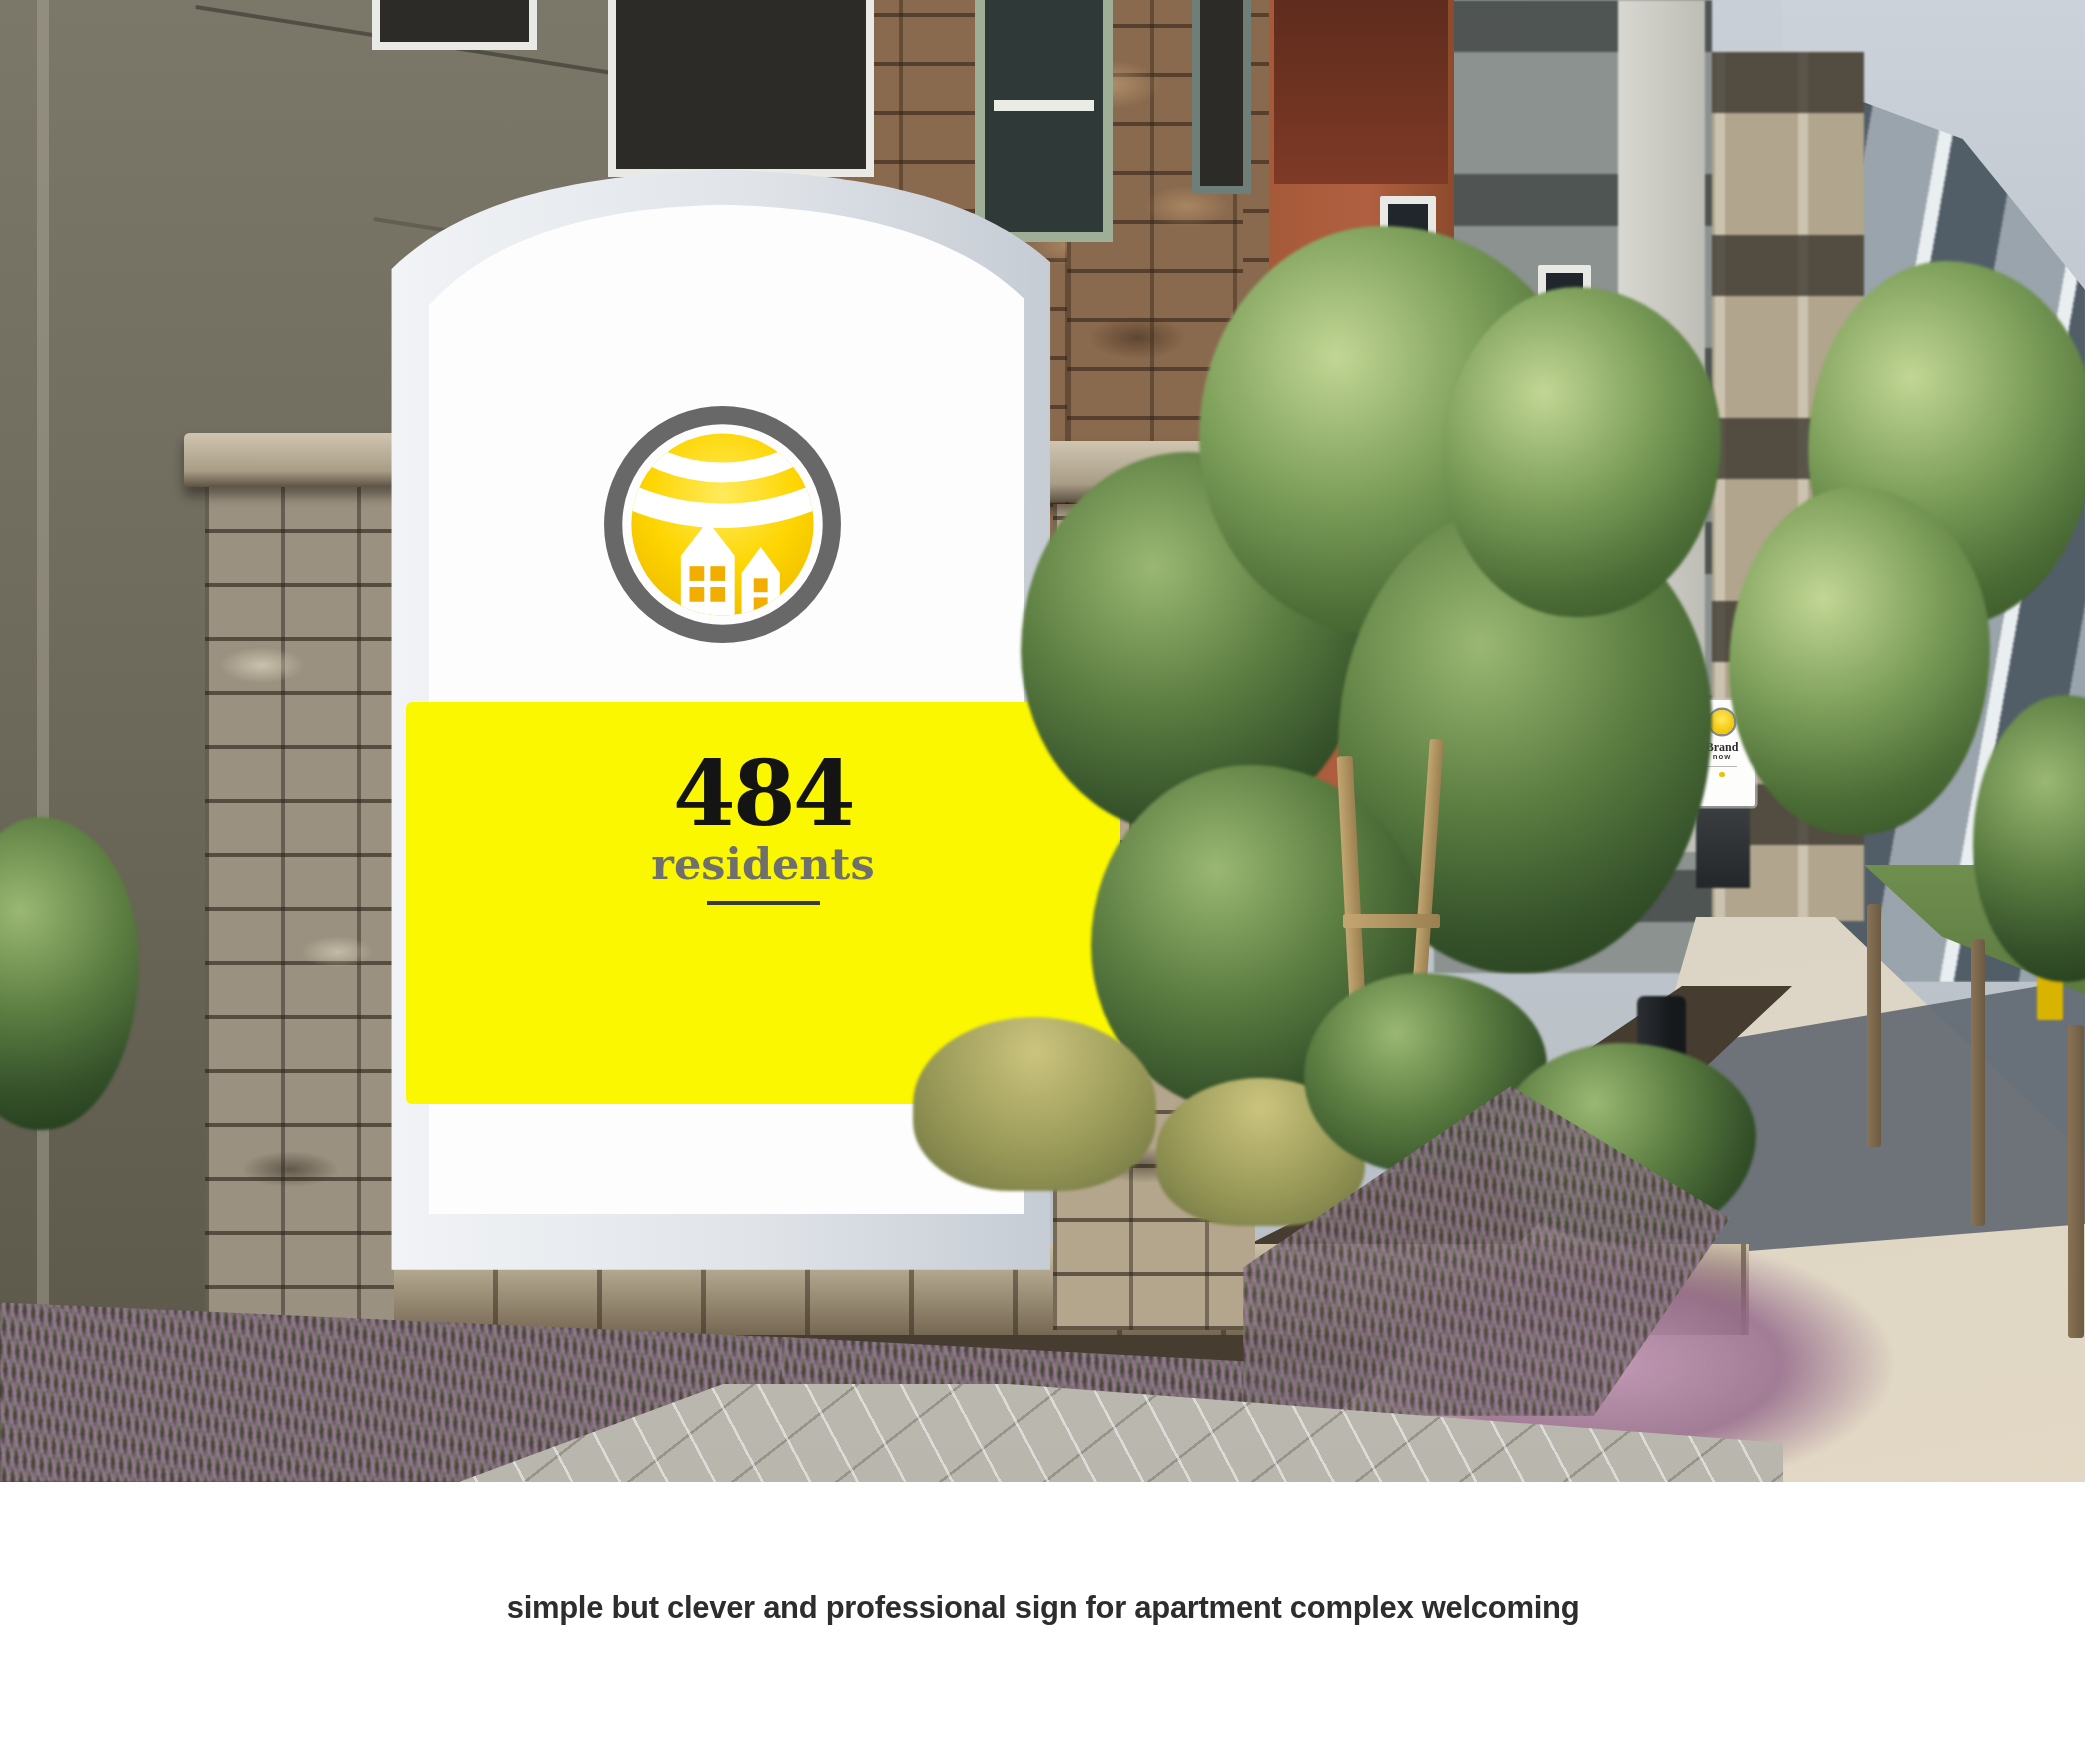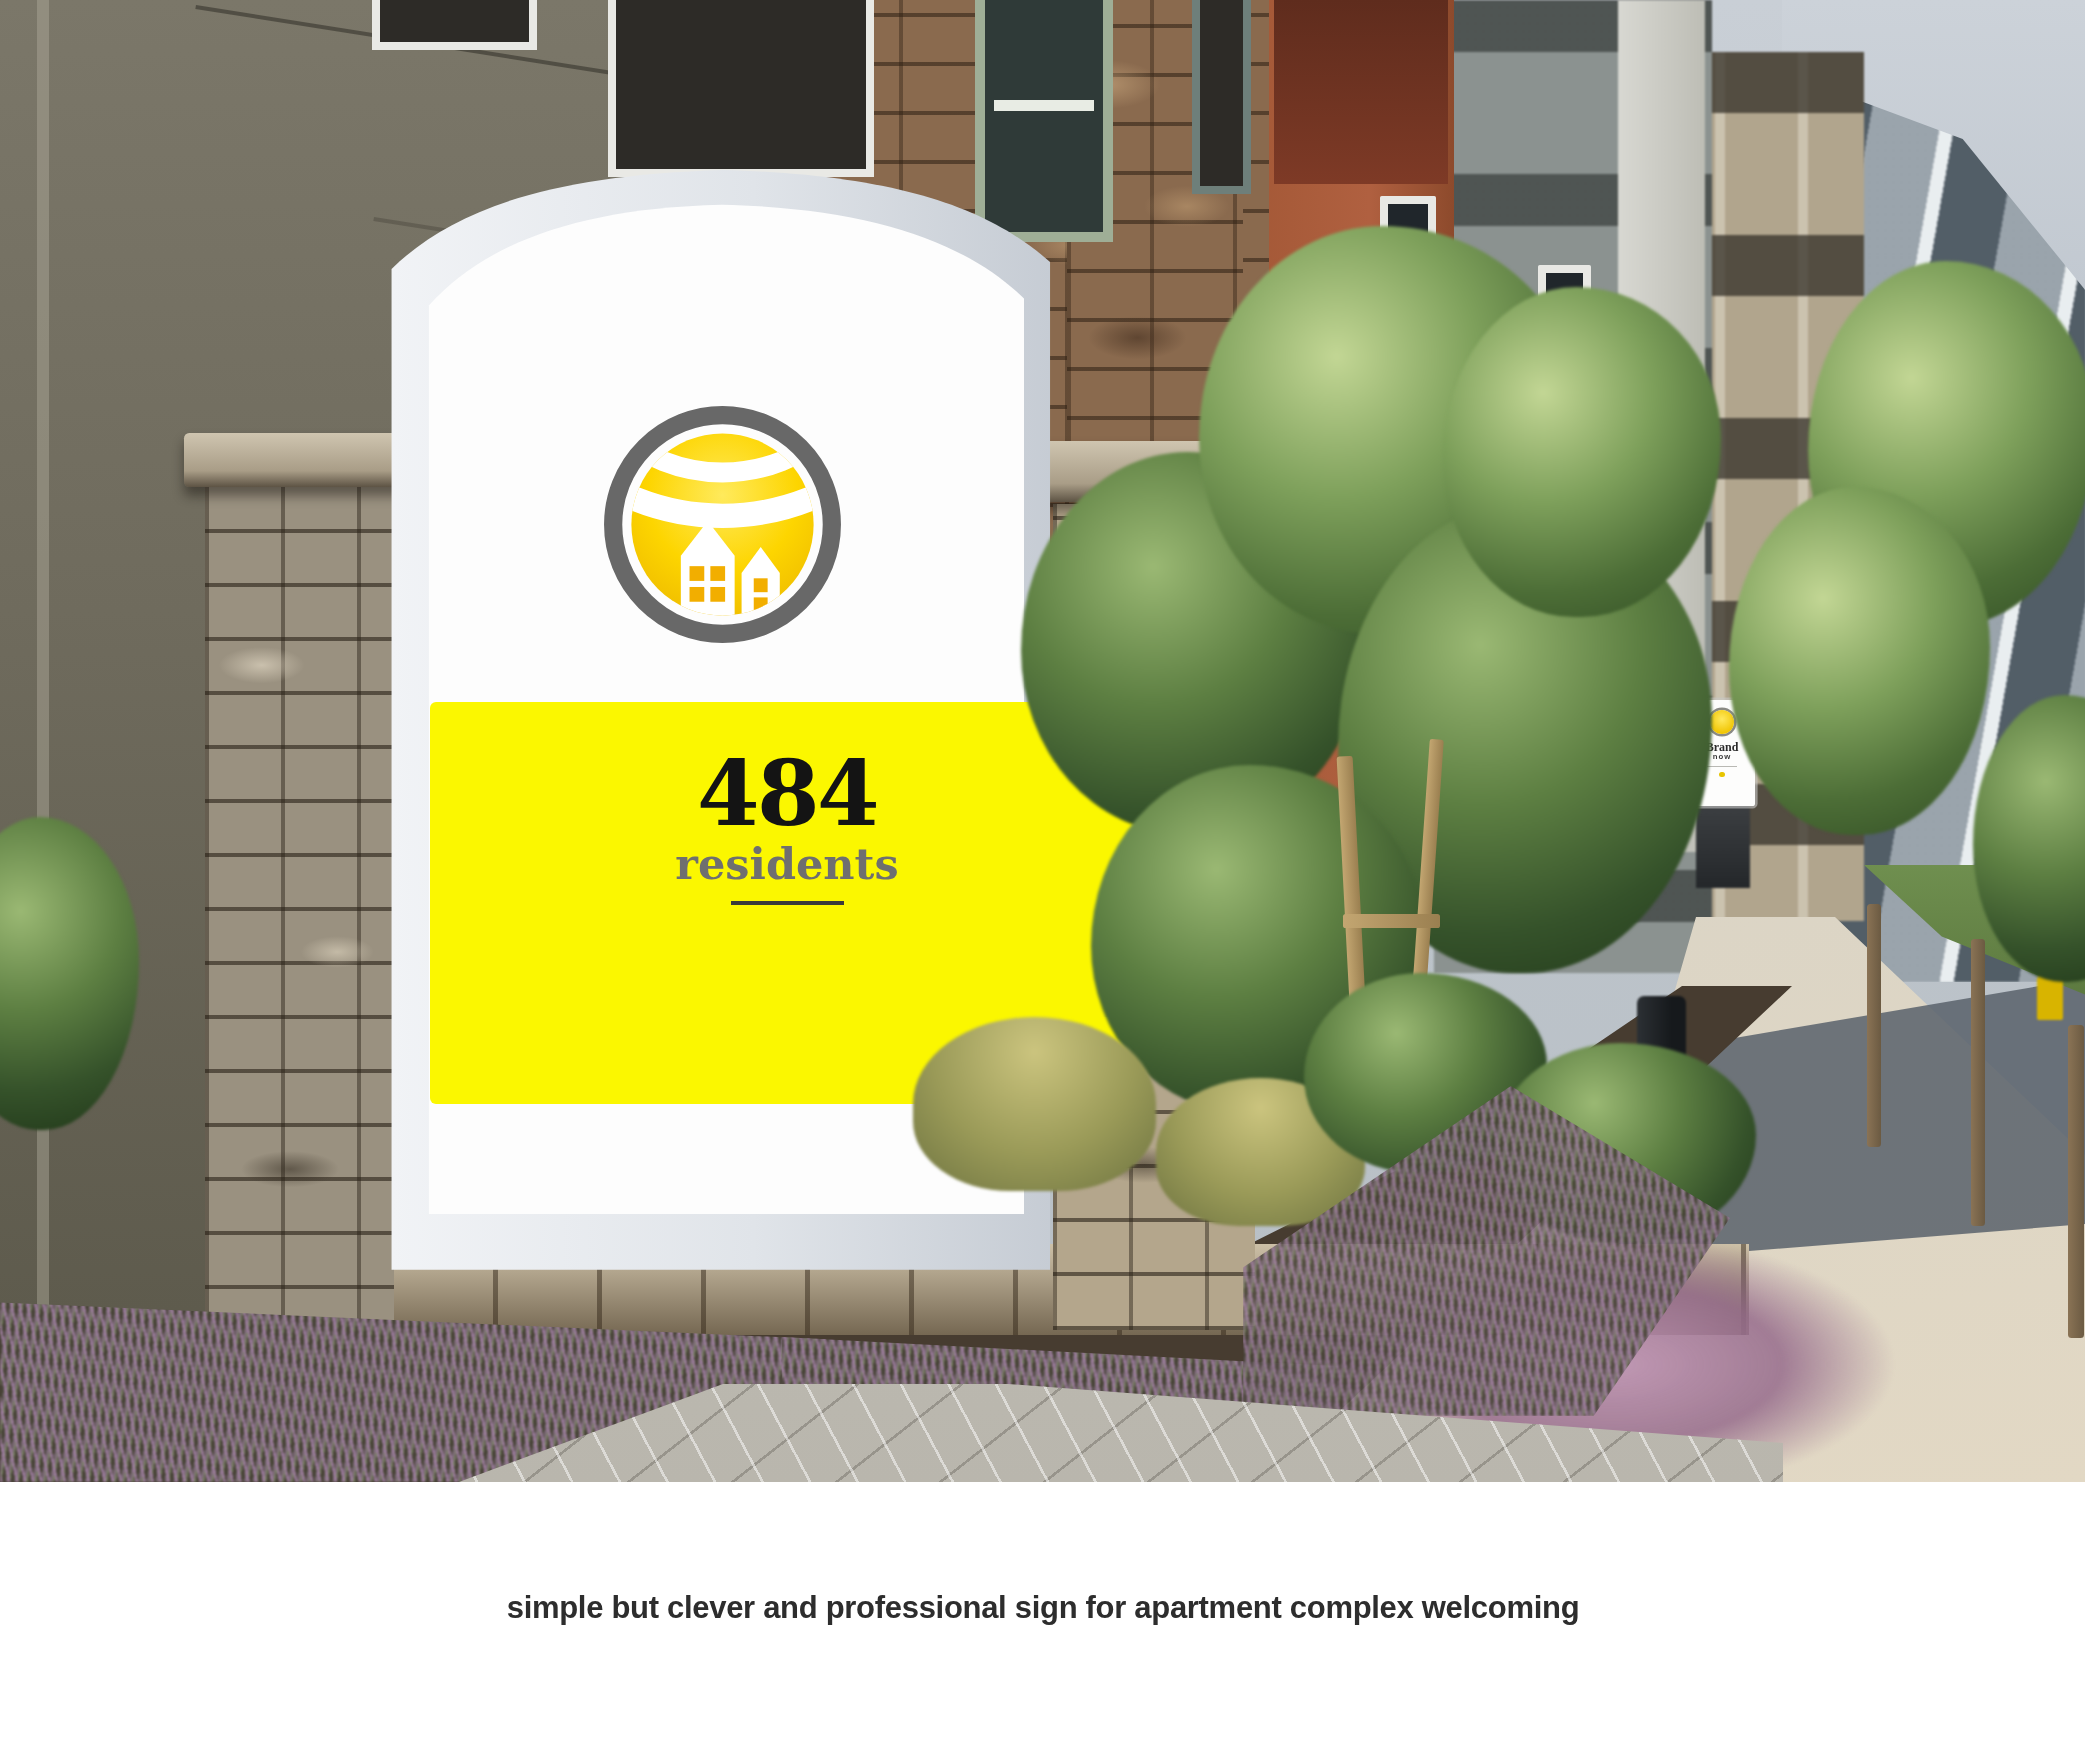--- a/index.html
+++ b/index.html
@@ -103,21 +103,21 @@
   .dsign .t1{font-family:"Liberation Serif",serif;font-weight:bold;font-size:12px;color:#2c2c2c;margin-top:7px;line-height:12px;}
   .dsign .t2{font-family:"Liberation Sans",sans-serif;font-weight:bold;font-size:7.8px;letter-spacing:0.9px;color:#3a3a3a;line-height:8.7px;}
   .dsign .bar{width:29.5px;height:1.7px;background:#b9b9b4;margin-top:3.5px;}
   .dsign .dot{width:5.2px;height:5.2px;border-radius:50%;background:#e8c500;margin-top:4.3px;}
   .dsign-base{left:1696px;top:805px;width:54px;height:83px;background:linear-gradient(180deg,#3c3f42,#24272a);filter:blur(0.9px);}
   .bollard{left:1637px;top:996px;width:49px;height:243px;border-radius:7px;
       background:linear-gradient(90deg,#2c3034,#16191c 70%);filter:blur(0.9px);}
   .hydrant{left:2037px;top:973px;width:26px;height:47px;border-radius:7px 7px 2.6px 2.6px;background:#d8b400;filter:blur(0.9px);}
   
   #sign-svg{left:374px;top:156px;}
-  #sign-panel{left:430px;top:702px;width:714px;height:402px;background:#FBF700;
+  #sign-panel{left:406px;top:702px;width:714px;height:402px;background:#FBF700;
       display:flex;flex-direction:column;align-items:center;padding-top:50px;box-sizing:border-box;border-radius:6px;}
   .addr{font-family:"DejaVu Serif","Liberation Serif",serif;font-weight:bold;color:#141414;
       font-size:90px;line-height:83px;letter-spacing:-2.6px;text-align:center;}
   .descriptor{font-family:"DejaVu Serif","Liberation Serif",serif;font-weight:bold;color:#6F6F6F;
       font-size:43px;line-height:49px;margin-top:5.2px;}
   .rule{width:113px;height:4.3px;background:#3a3a3a;margin-top:12px;}
   #logo-svg{left:601px;top:403px;}
   
   #caption-strip{left:0;top:1482px;width:2086px;height:275px;background:#FFFFFF;
       display:flex;flex-direction:column;align-items:center;box-sizing:border-box;padding-top:103px;}

